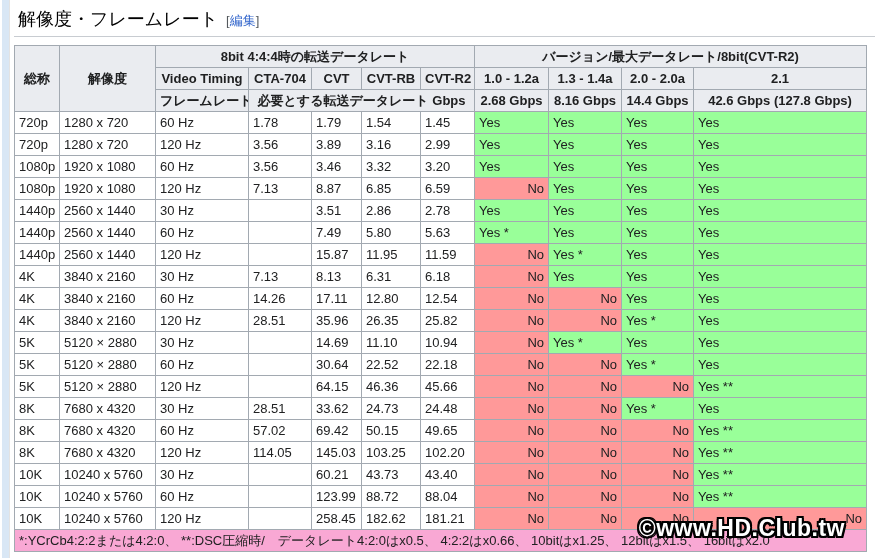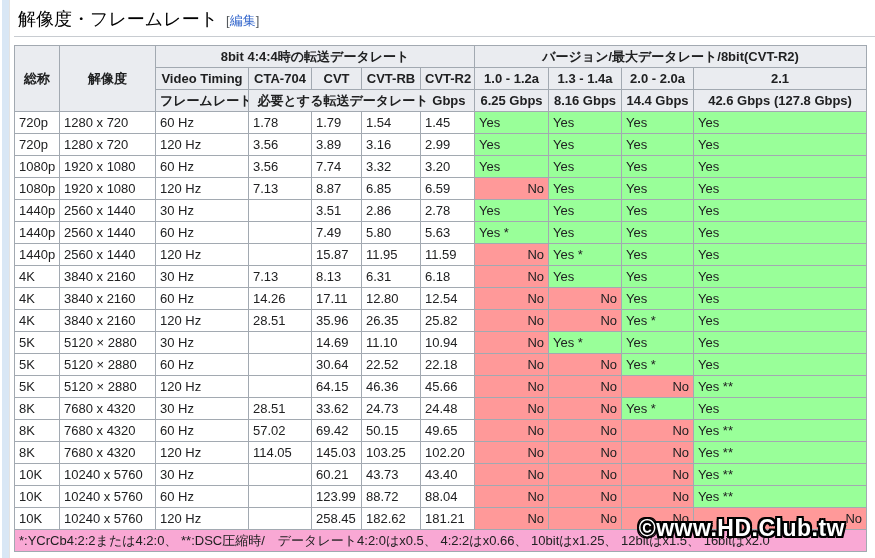--- a/index.html
+++ b/index.html
@@ -101,21 +101,21 @@
           <th>CVT-RB</th>
           <th>CVT-R2</th>
           <th>1.0 - 1.2a</th>
           <th>1.3 - 1.4a</th>
           <th>2.0 - 2.0a</th>
           <th>2.1</th>
         </tr>
         <tr>
           <th>フレームレート</th>
           <th colspan="4">必要とする転送データレート Gbps</th>
-          <th>6.25 Gbps</th>
+          <th>2.68 Gbps</th>
           <th>8.16 Gbps</th>
           <th>14.4 Gbps</th>
           <th>42.6 Gbps (127.8 Gbps)</th>
         </tr>
       </thead>
       <tbody>
           <tr>
             <td class="c-left">720p</td>
             <td class="c-left">1280 x 720</td>
             <td class="c-left">60 Hz</td>
@@ -139,21 +139,21 @@
             <td class="c-yes">Yes</td>
             <td class="c-yes">Yes</td>
             <td class="c-yes">Yes</td>
             <td class="c-yes">Yes</td>
           </tr>
           <tr>
             <td class="c-left">1080p</td>
             <td class="c-left">1920 x 1080</td>
             <td class="c-left">60 Hz</td>
             <td class="c-left">3.56</td>
-            <td class="c-left">7.74</td>
+            <td class="c-left">3.46</td>
             <td class="c-left">3.32</td>
             <td class="c-left">3.20</td>
             <td class="c-yes">Yes</td>
             <td class="c-yes">Yes</td>
             <td class="c-yes">Yes</td>
             <td class="c-yes">Yes</td>
           </tr>
           <tr>
             <td class="c-left">1080p</td>
             <td class="c-left">1920 x 1080</td>

